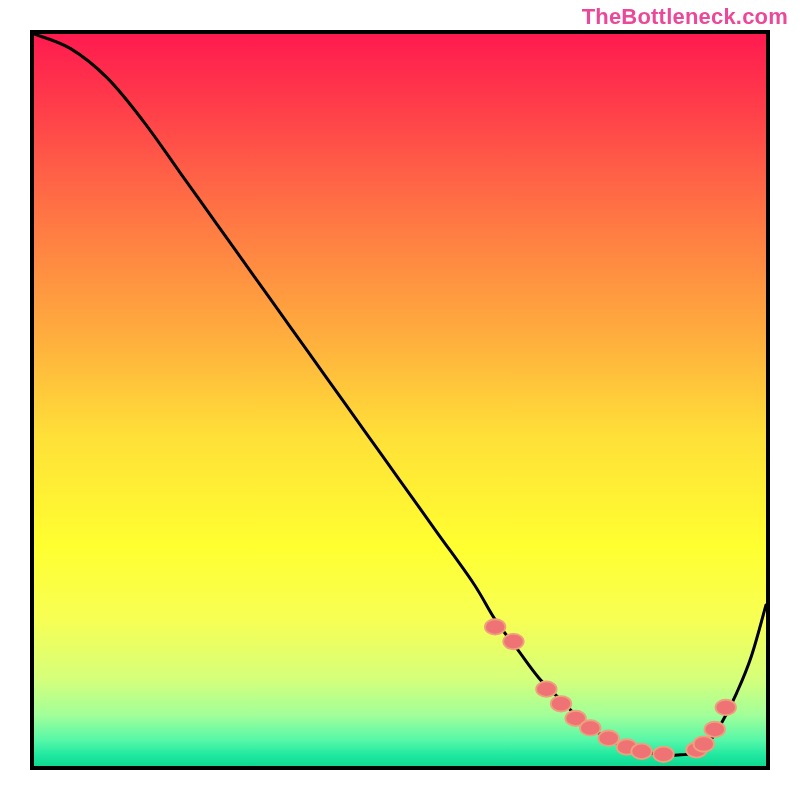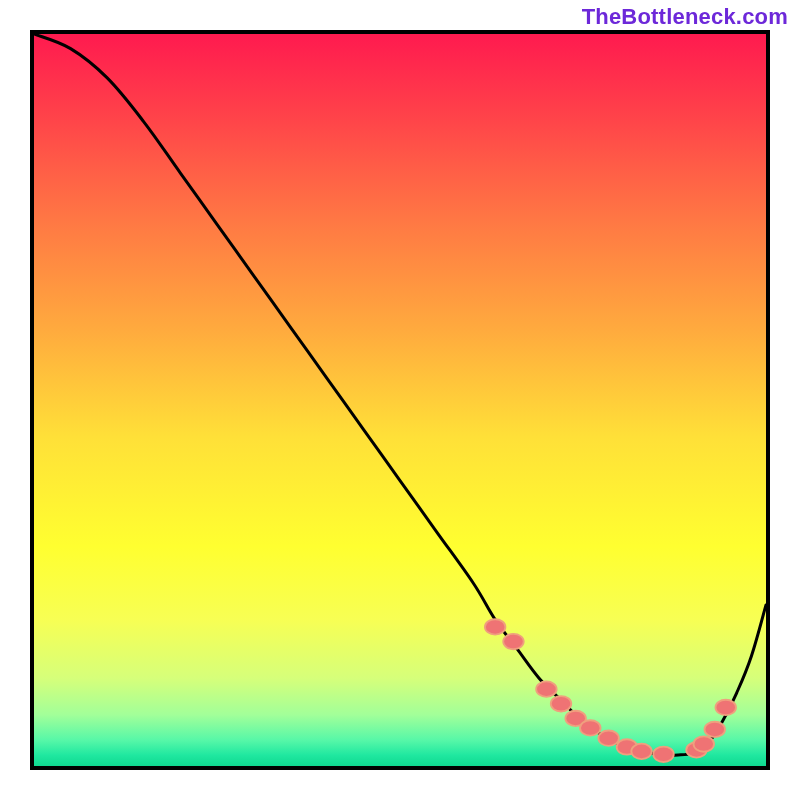--- a/index.html
+++ b/index.html
@@ -15,21 +15,21 @@
     position: relative;
     width: 800px;
     height: 800px;
   }
   .watermark {
     position: absolute;
     top: 4px;
     right: 12px;
     font-size: 22px;
     font-weight: 600;
-    color: #6d28d9;
+    color: #ec4899;
     letter-spacing: 0.2px;
     z-index: 20;
   }
   .plot-frame {
     position: absolute;
     left: 30px;
     top: 30px;
     width: 740px;
     height: 740px;
     border: 4px solid #000;

